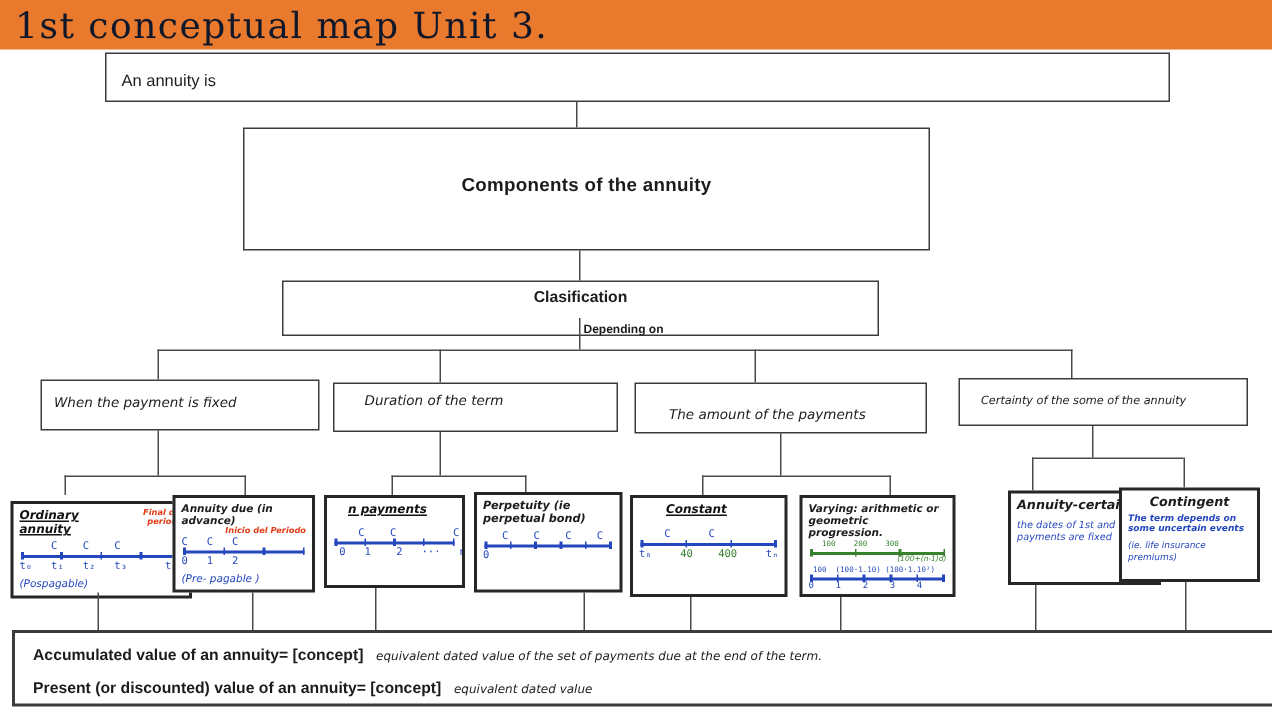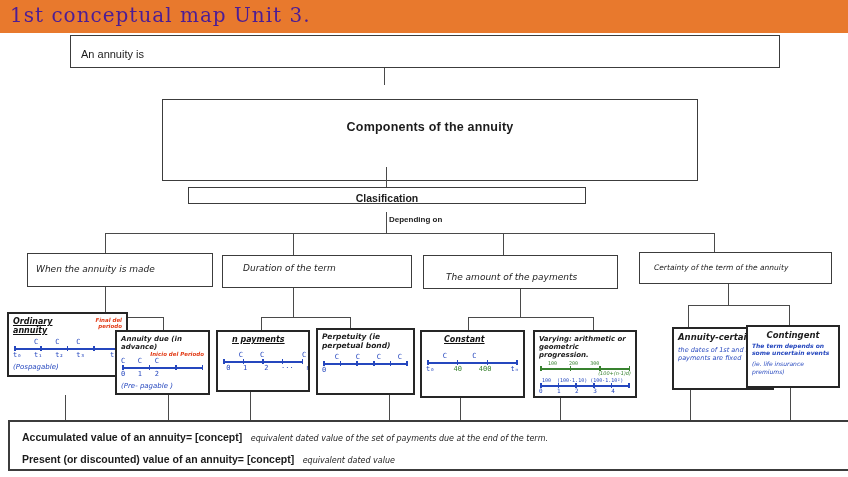--- a/index.html
+++ b/index.html
@@ -1,21 +1,21 @@
 <!DOCTYPE html>
 <html><head>
 <meta charset="utf-8">
 <style>
   html,body{margin:0;padding:0;background:#fff;}
   #stage{position:relative;width:848px;height:477px;background:#fff;overflow:hidden;
          font-family:"Liberation Sans",sans-serif;color:#1c1c1c;}
   
   #titlebar{position:absolute;left:0;top:0;width:848px;height:33px;box-sizing:border-box;
             padding:3px 0 0 10px;}
-  #titlebar .t{font-family:"DejaVu Serif",serif;font-size:20px;letter-spacing:1px;color:#4c1d95;}
+  #titlebar .t{font-family:"DejaVu Serif",serif;font-size:24px;letter-spacing:1px;color:#0f172a;}
   
   .box{position:absolute;background:#fff;border:1.5px solid #3c3c3c;box-sizing:border-box;}
   .leaf{border-width:2px;border-color:#262626;padding:3px 4px;overflow:hidden;}
   .line{position:absolute;background:#4a4a4a;}
   
   .printed{font-weight:normal;font-size:11px;}
   .center{text-align:center;}
   
   .hw{font-family:"DejaVu Sans",sans-serif;font-style:italic;}
   .hw-title{font-size:8px;font-weight:bold;color:#111;}
@@ -48,50 +48,50 @@
 <div id="stage">
 
   <div id="titlebar" style="background:#E8792D;">
     <span class="t">1st conceptual map Unit 3.</span>
   </div>
 
   <div class="box" style="left:70px;top:35px;width:710px;height:33px;padding:8px 0 0 10px;">
     <span class="printed">An annuity is</span>
   </div>
 
-  <div class="box" style="left:162px;top:85px;width:536px;height:82px;padding-top:20px;margin-top:14px;">
+  <div class="box" style="left:162px;top:85px;width:458px;height:82px;padding-top:30px;">
     <div class="center" style="font-weight:600;font-size:12.5px;letter-spacing:.2px;">Components of the annuity</div>
   </div>
 
-  <div class="box" style="left:188px;top:187px;width:398px;height:17px;padding-top:4px;">
+  <div class="box" style="left:188px;top:187px;width:398px;height:37px;padding-top:4px;">
     <div class="center" style="font-weight:bold;font-size:10.5px;">Clasification</div>
   </div>
 
   <div style="position:absolute;left:389px;top:215px;font-size:8px;font-weight:600;">Depending on</div>
 
   <div class="line" style="left:384px;top:68px;width:1px;height:17px;"></div>
   <div class="line" style="left:386px;top:167px;width:1px;height:20px;"></div>
   <div class="line" style="left:386px;top:212px;width:1px;height:21px;"></div>
   <div class="line" style="left:105px;top:233px;width:610px;height:1px;"></div>
   <div class="line" style="left:105px;top:233px;width:1px;height:20px;"></div>
   <div class="line" style="left:293px;top:233px;width:1px;height:22px;"></div>
   <div class="line" style="left:503px;top:233px;width:1px;height:22px;"></div>
   <div class="line" style="left:714px;top:233px;width:1px;height:19px;"></div>
 
   <div class="box" style="left:27px;top:253px;width:186px;height:34px;padding:4px 0 0 8px;">
-    <span class="hw branch-label">When the annuity is made</span>
+    <span class="hw branch-label">When the payment is fixed</span>
   </div>
   <div class="box" style="left:222px;top:255px;width:190px;height:33px;padding:1px 0 0 20px;">
     <span class="hw branch-label">Duration of the term</span>
   </div>
   <div class="box" style="left:423px;top:255px;width:195px;height:34px;padding:10px 0 0 22px;">
     <span class="hw branch-label">The  amount of  the payments</span>
   </div>
   <div class="box" style="left:639px;top:252px;width:193px;height:32px;padding:3px 0 0 14px;">
-    <span class="hw" style="font-size:7.5px;">Certainty   of the  term of the  annuity</span>
+    <span class="hw" style="font-size:7.5px;">Certainty   of the  some of the  annuity</span>
   </div>
 
   <div class="line" style="left:105px;top:287px;width:1px;height:30px;"></div>
   <div class="line" style="left:43px;top:317px;width:121px;height:1px;"></div>
   <div class="line" style="left:43px;top:317px;width:1px;height:13px;"></div>
   <div class="line" style="left:163px;top:317px;width:1px;height:13px;"></div>
 
   <div class="line" style="left:293px;top:288px;width:1px;height:29px;"></div>
   <div class="line" style="left:261px;top:317px;width:90px;height:1px;"></div>
   <div class="line" style="left:261px;top:317px;width:1px;height:13px;"></div>
@@ -100,21 +100,21 @@
   <div class="line" style="left:520px;top:289px;width:1px;height:28px;"></div>
   <div class="line" style="left:468px;top:317px;width:126px;height:1px;"></div>
   <div class="line" style="left:468px;top:317px;width:1px;height:13px;"></div>
   <div class="line" style="left:593px;top:317px;width:1px;height:13px;"></div>
 
   <div class="line" style="left:728px;top:284px;width:1px;height:21px;"></div>
   <div class="line" style="left:688px;top:305px;width:101px;height:1px;"></div>
   <div class="line" style="left:688px;top:305px;width:1px;height:22px;"></div>
   <div class="line" style="left:789px;top:305px;width:1px;height:20px;"></div>
 
-  <div class="box leaf" style="left:7px;top:312px;width:121px;height:65px;">
+  <div class="box leaf" style="left:7px;top:334px;width:121px;height:65px;">
     <div style="display:flex;justify-content:space-between;">
       <span class="hw hw-title u">Ordinary annuity</span>
       <span class="hw side-note ink-red">Final del periodo</span>
     </div>
     <div class="tl ink-blue">
       <div class="tl-c mono">     C    C    C</div>
       <div class="tl-line">
           <i></i>
           <i></i>
           <i></i>

